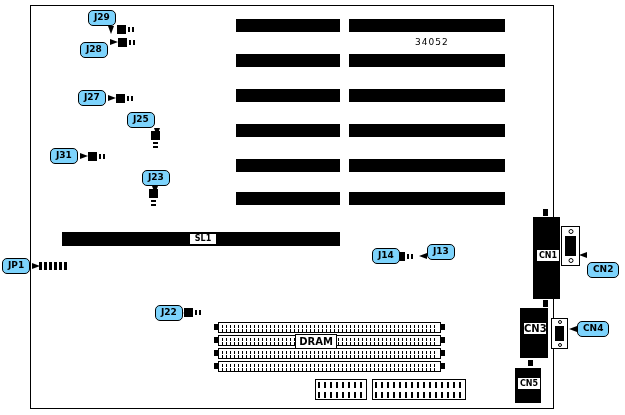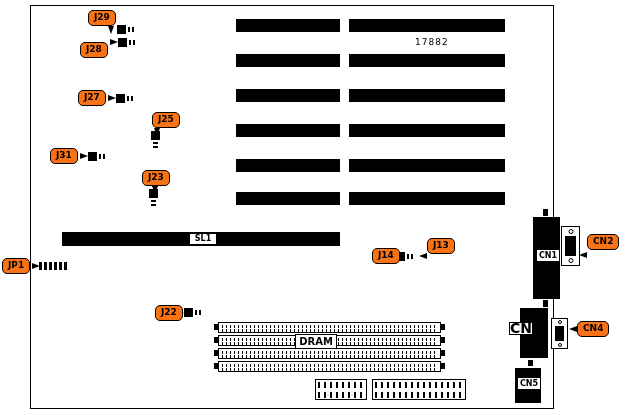--- a/index.html
+++ b/index.html
@@ -3,21 +3,21 @@
 <meta charset="utf-8">
 <style>
   * { margin:0; padding:0; box-sizing:border-box; }
   html,body { background:#ffffff; }
   body { font-family:"DejaVu Sans","Liberation Sans",sans-serif; color:#000; }
   .canvas { position:relative; width:625px; height:415px; background:#fff; overflow:hidden; }
   .board  { position:absolute; left:30px; top:5px; width:524px; height:404px; border:1px solid #000; background:#fff; }
   .slot   { position:absolute; height:13px; background:#000; }
   .partnum{ position:absolute; font-size:9px; letter-spacing:1px; }
   .callout{ position:absolute; min-width:26px; height:16px; padding:0 5px; border:1.5px solid #000;
-            border-radius:5px; background:#f97316; font-size:9px; font-weight:bold; line-height:13px;
+            border-radius:5px; background:#7dd3fc; font-size:9px; font-weight:bold; line-height:13px;
             text-align:center; z-index:6; white-space:nowrap; }
   .inlabel{ position:absolute; background:#fff; border:1px solid #000; font-weight:bold; text-align:center; z-index:6; }
   .tri    { position:absolute; width:0; height:0; z-index:5; }
   .tri.r  { border-top:3px solid transparent; border-bottom:3px solid transparent; border-left:8px solid #000; }
   .tri.l  { border-top:3px solid transparent; border-bottom:3px solid transparent; border-right:8px solid #000; }
   .tri.d  { border-left:3px solid transparent; border-right:3px solid transparent; border-top:8px solid #000; }
   .jh     { position:absolute; width:18px; height:9px;
             background: linear-gradient(#000,#000) 0 0 / 9px 9px no-repeat,
             repeating-linear-gradient(90deg,#000 0 2px,transparent 2px 4px) 11px 2px / 6px 5px no-repeat; }
   .jv     { position:absolute; width:9px; height:18px;
@@ -54,35 +54,35 @@
   <div class="slot" style="left:236px;top:159px;width:104px"></div>
   <div class="slot" style="left:236px;top:192px;width:104px"></div>
 
   <div class="slot" style="left:349px;top:19px;width:156px"></div>
   <div class="slot" style="left:349px;top:54px;width:156px"></div>
   <div class="slot" style="left:349px;top:89px;width:156px"></div>
   <div class="slot" style="left:349px;top:124px;width:156px"></div>
   <div class="slot" style="left:349px;top:159px;width:156px"></div>
   <div class="slot" style="left:349px;top:192px;width:156px"></div>
 
-  <div class="partnum" style="left:415px;top:37px">17882</div>
+  <div class="partnum" style="left:415px;top:37px">34052</div>
 
   <div class="callout" style="left:88px;top:10px">J29</div>
   <div class="tri d" style="left:108px;top:26px"></div>
   <div class="jh" style="left:117px;top:25px"></div>
 
   <div class="callout" style="left:80px;top:42px">J28</div>
   <div class="tri r" style="left:110px;top:39px"></div>
   <div class="jh" style="left:118px;top:38px"></div>
 
   <div class="callout" style="left:78px;top:90px">J27</div>
   <div class="tri r" style="left:108px;top:95px"></div>
   <div class="jh" style="left:116px;top:94px"></div>
 
-  <div class="callout" style="left:152px;top:112px">J25</div>
+  <div class="callout" style="left:127px;top:112px">J25</div>
   <div class="tri d" style="left:154px;top:128px"></div>
   <div class="jv" style="left:151px;top:131px"></div>
 
   <div class="callout" style="left:50px;top:148px">J31</div>
   <div class="tri r" style="left:80px;top:153px"></div>
   <div class="jh" style="left:88px;top:152px"></div>
 
   <div class="callout" style="left:142px;top:170px">J23</div>
   <div class="tri d" style="left:152px;top:186px"></div>
   <div class="jv" style="left:149px;top:189px"></div>
@@ -91,21 +91,21 @@
   <div class="inlabel" style="left:189px;top:233px;width:28px;height:12px;font-size:8px;line-height:10px">SL1</div>
 
   <div class="callout" style="left:2px;top:258px">JP1</div>
   <div class="tri r" style="left:32px;top:263px"></div>
   <div class="pinrow" style="left:39px;top:262px"></div>
 
   <div class="callout" style="left:372px;top:248px">J14</div>
   <div class="tri r" style="left:388px;top:253px"></div>
   <div class="jh" style="left:396px;top:252px"></div>
   <div class="tri l" style="left:419px;top:253px"></div>
-  <div class="callout" style="left:427px;top:238px">J13</div>
+  <div class="callout" style="left:427px;top:244px">J13</div>
 
   <div class="callout" style="left:155px;top:305px">J22</div>
   <div class="tri r" style="left:176px;top:310px"></div>
   <div class="jh" style="left:184px;top:308px"></div>
 
   <div class="simm" style="top:322px"></div>
   <div class="simm" style="top:335px"></div>
   <div class="simm" style="top:348px"></div>
   <div class="simm" style="top:361px"></div>
   <div class="inlabel" style="left:295px;top:334px;width:42px;height:15px;font-size:10px;line-height:13px">DRAM</div>
@@ -117,24 +117,24 @@
   <div class="blk" style="left:533px;top:217px;width:27px;height:82px"></div>
   <div class="inlabel" style="left:536px;top:249px;width:24px;height:13px;font-size:8px;line-height:11px">CN1</div>
   <div class="dot" style="left:543px;top:300px;width:5px;height:7px"></div>
 
   <div class="dsub" style="left:561px;top:226px;width:19px;height:40px">
     <div class="screw" style="top:2px"></div>
     <div class="body"></div>
     <div class="screw" style="bottom:2px"></div>
   </div>
   <div class="tri l" style="left:579px;top:252px"></div>
-  <div class="callout" style="left:587px;top:234px">CN2</div>
+  <div class="callout" style="left:587px;top:262px">CN2</div>
 
   <div class="blk" style="left:520px;top:308px;width:28px;height:50px"></div>
-  <div class="inlabel" style="left:509px;top:322px;width:24px;height:13px;font-size:14px;line-height:11px">CN3</div>
+  <div class="inlabel" style="left:523px;top:322px;width:24px;height:13px;font-size:10px;line-height:11px">CN3</div>
 
   <div class="dsub" style="left:551px;top:318px;width:17px;height:31px">
     <div class="screw" style="top:1px;width:4px;height:4px"></div>
     <div class="body" style="top:7px;bottom:7px"></div>
     <div class="screw" style="bottom:1px;width:4px;height:4px"></div>
   </div>
   <div class="tri l" style="left:569px;top:326px"></div>
   <div class="callout" style="left:577px;top:321px">CN4</div>
 
   <div class="dot" style="left:528px;top:360px;width:5px;height:6px"></div>

